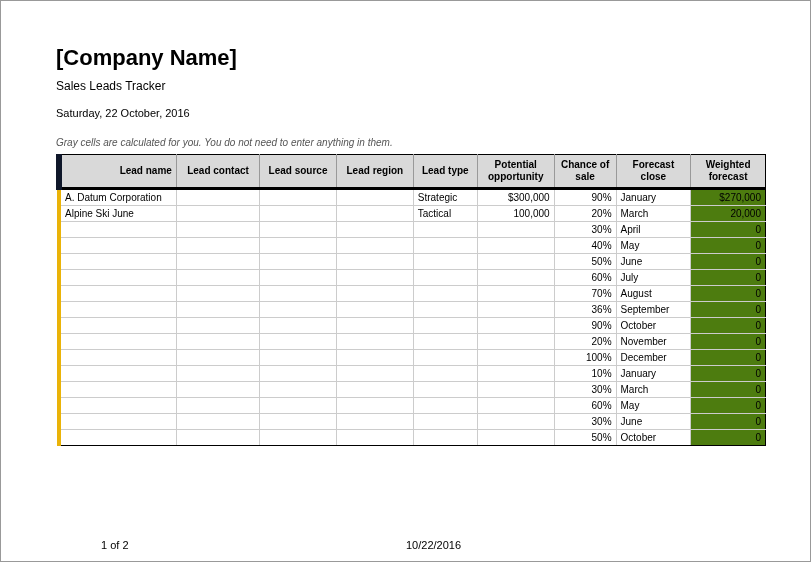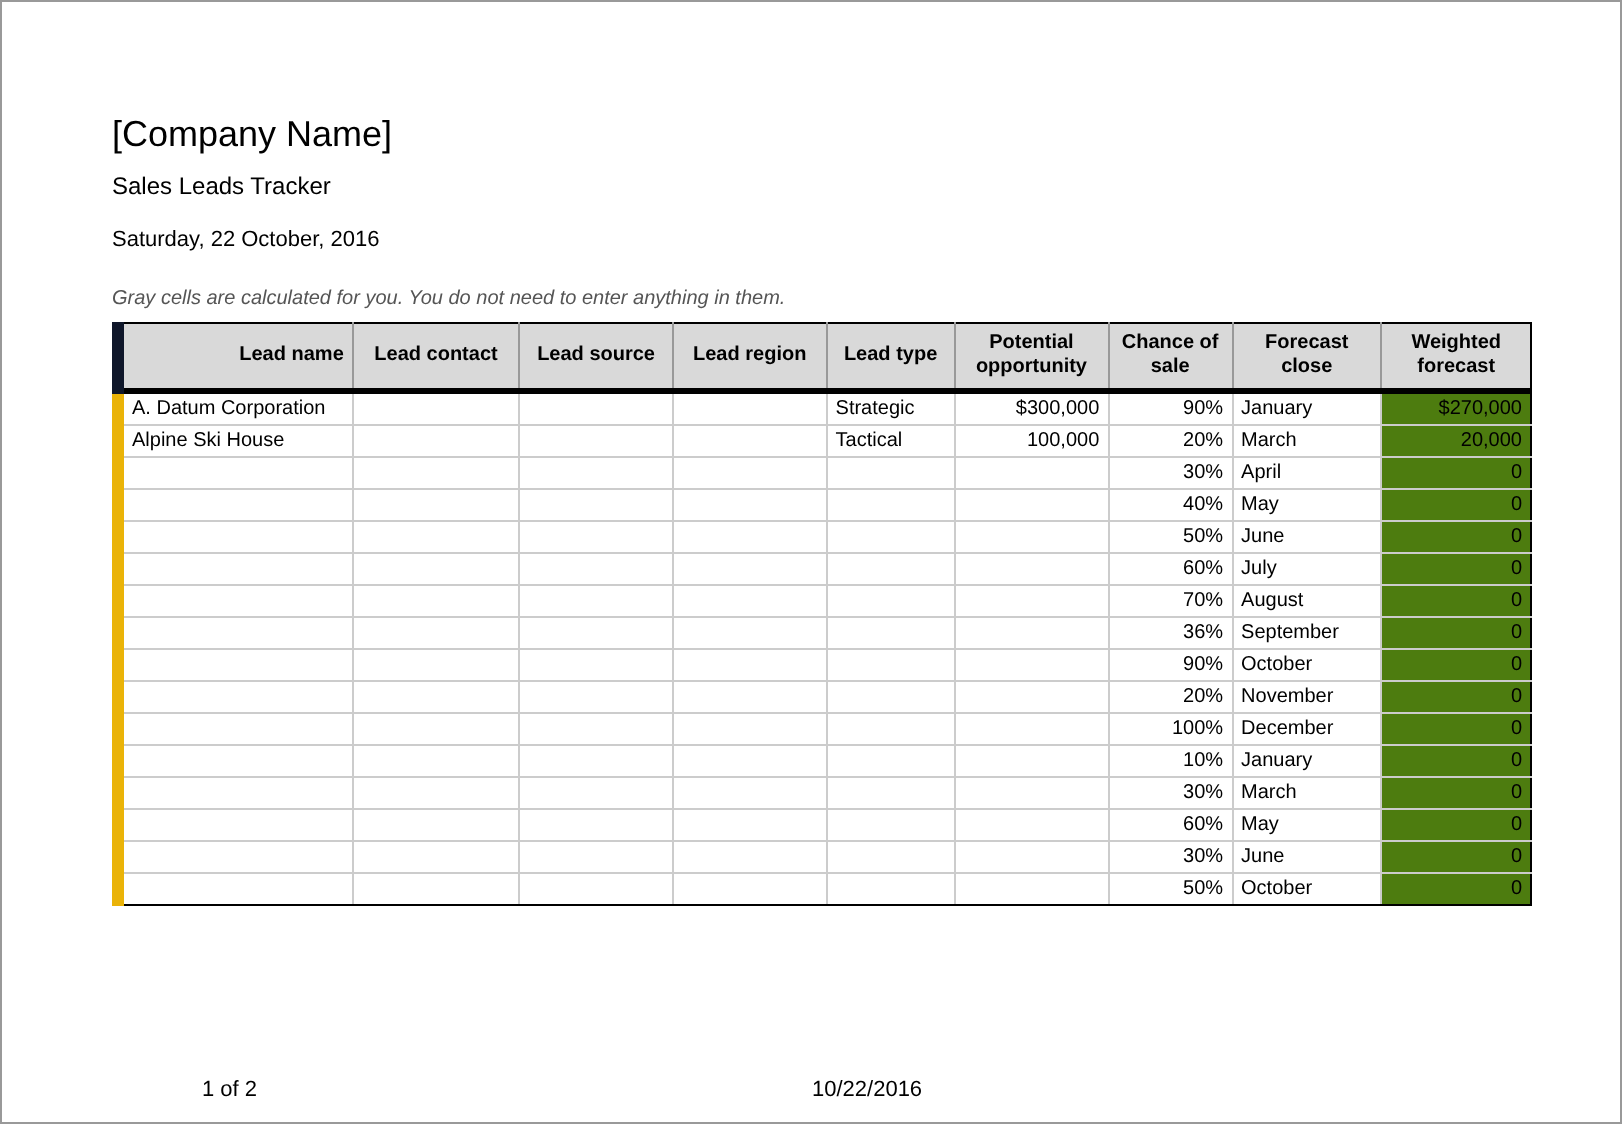--- a/index.html
+++ b/index.html
@@ -12,23 +12,23 @@
     height: 562px;
     overflow: hidden;
     border: 1px solid #999;
   }
   .page {
     padding: 40px 40px 20px 55px;
     position: relative;
     height: 100%;
   }
   .title {
-    font-size: 18px;
-    font-weight: normal;
-    margin: 16px 0 8px 0;
+    font-size: 22px;
+    font-weight: bold;
+    margin: 4px 0 8px 0;
   }
   .subtitle {
     font-size: 12px;
     margin: 0 0 14px 0;
   }
   .date {
     font-size: 11px;
     margin: 0 0 18px 0;
   }
   .hint {
@@ -60,21 +60,21 @@
   thead th:last-child { border-right: 1px solid #000; }
   tbody td {
     border-left: 1px solid #ccc;
     border-right: 1px solid #ccc;
     border-bottom: 1px solid #ccc;
     padding: 2px 4px;
     height: 16px;
     white-space: nowrap;
     overflow: hidden;
   }
-  tbody td:first-child { border-left: 6px solid #eab308; }
+  tbody td:first-child { border-left: 4px solid #eab308; }
   tbody td:last-child { border-right: 1px solid #000; background:#4d7c0f; text-align:right;}
   tbody tr:last-child td { border-bottom: 1px solid #000; }
   .col-name { width: 110px; }
   .col-contact { width: 78px; }
   .col-source { width: 72px; }
   .col-region { width: 72px; }
   .col-type { width: 60px; }
   .col-opp { width: 72px; text-align:right;}
   .col-chance { width: 58px; text-align:right;}
   .col-close { width: 70px; }
@@ -136,21 +136,21 @@
           <td></td>
           <td></td>
           <td></td>
           <td>Strategic</td>
           <td class="num">$300,000</td>
           <td class="num">90%</td>
           <td>January</td>
           <td class="num">$270,000</td>
         </tr>
         <tr>
-          <td>Alpine Ski House</td>
+          <td>Alpine Ski June</td>
           <td></td>
           <td></td>
           <td></td>
           <td>Tactical</td>
           <td class="num">100,000</td>
           <td class="num">20%</td>
           <td>March</td>
           <td class="num">20,000</td>
         </tr>
         <tr>

